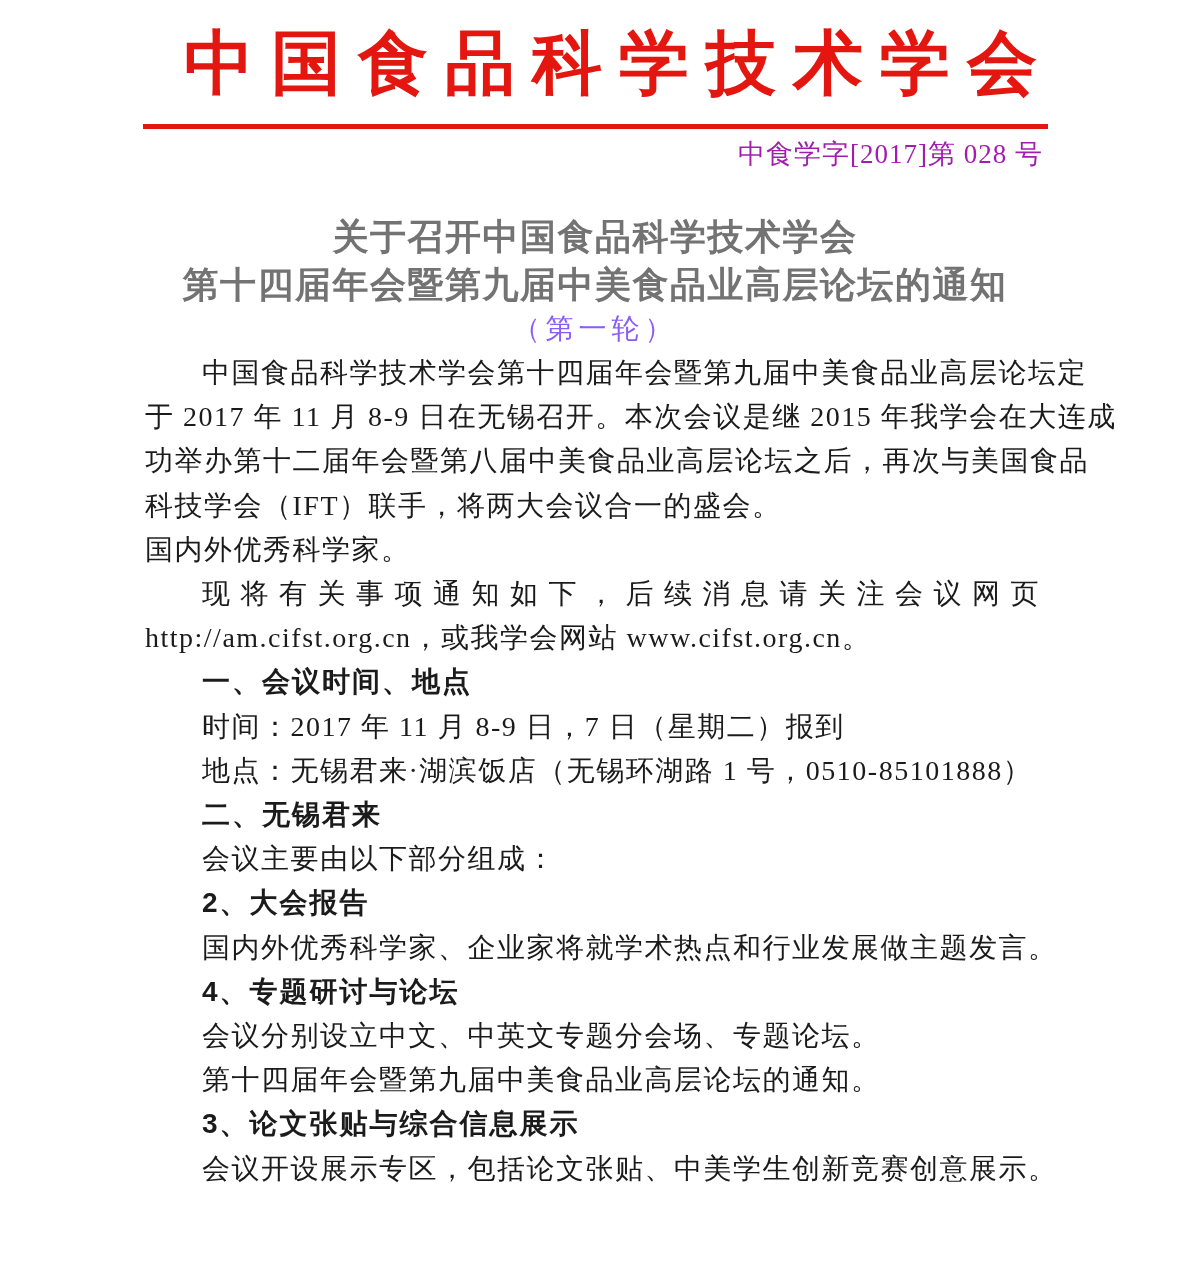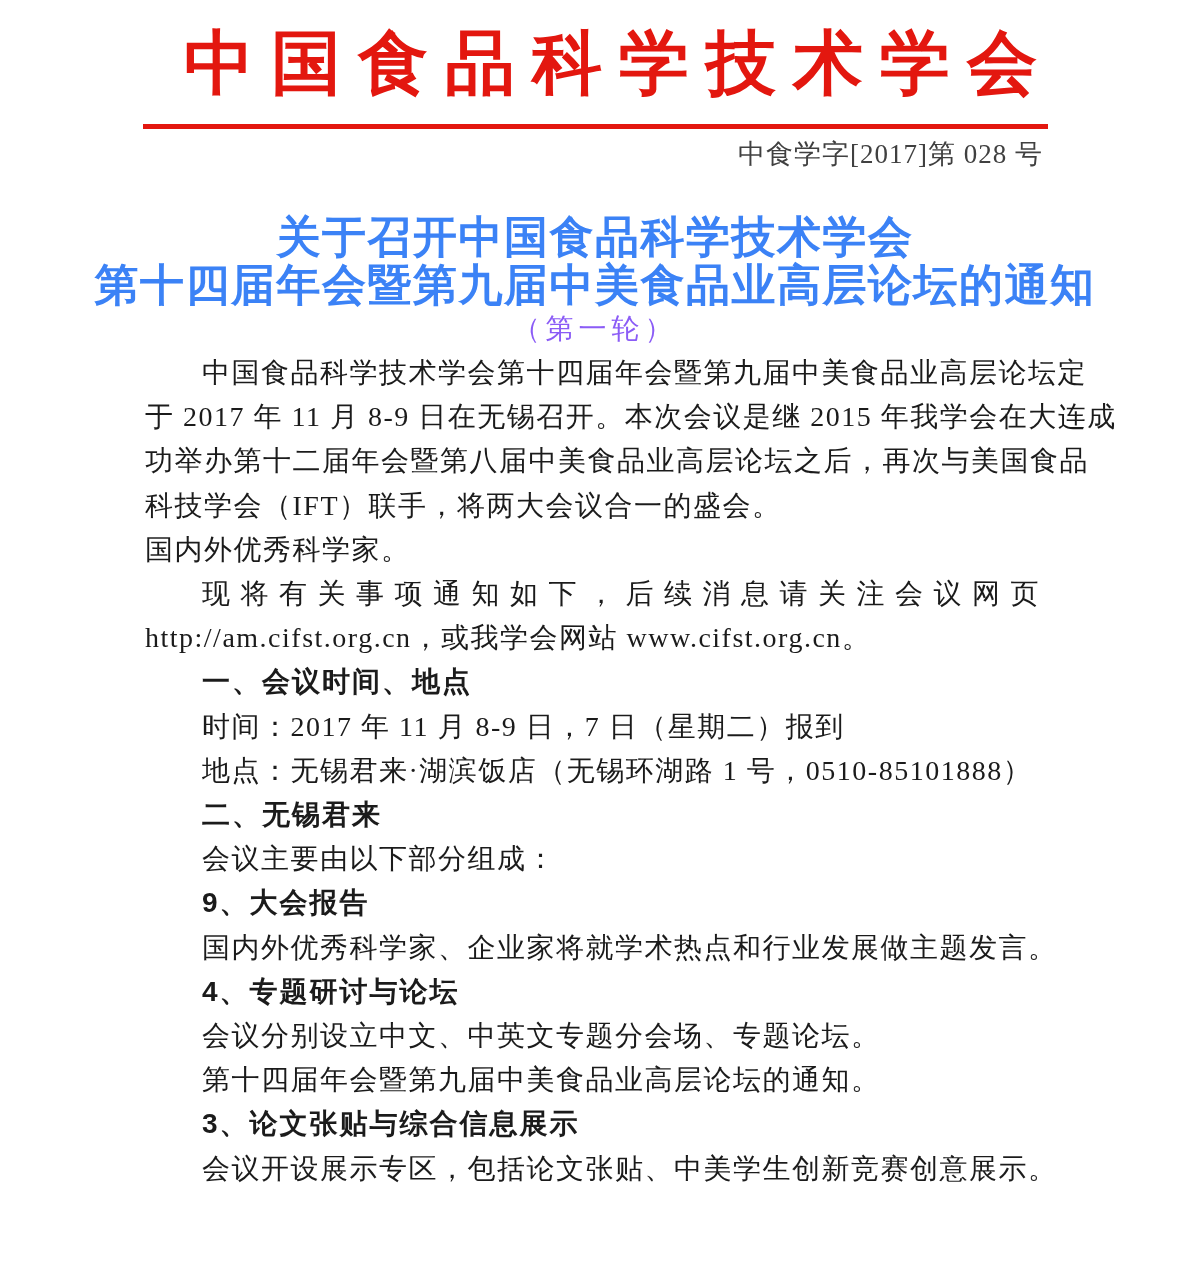--- a/index.html
+++ b/index.html
@@ -33,34 +33,34 @@
     height: 5px;
     margin: 18px auto 0 auto;
   }
   .doc-number {
     margin-top: 9px;
     padding-right: 147px;
     text-align: right;
     font-size: 27px;
     line-height: 32px;
     letter-spacing: 1px;
-    color: #404040;
+    color: #a21caf;
   }
   
   .title-block {
     margin-top: 43px;
     text-align: center;
   }
   .title-line {
     font-family: "Liberation Sans", "DejaVu Sans", sans-serif;
     font-weight: 700;
-    font-size: 44px;
+    font-size: 36px;
     line-height: 48px;
     letter-spacing: 1.5px;
-    color: #3b82f6;
+    color: #737373;
     white-space: nowrap;
   }
   .subtitle {
     font-size: 28px;
     line-height: 40px;
     letter-spacing: 5px;
     color: #8b5cf6;
   }
   
   .body-text {
@@ -116,21 +116,21 @@
       <div class="line para-cont">功举办第十二届年会暨第八届中美食品业高层论坛之后，再次与美国食品</div>
       <div class="line para-cont">科技学会（IFT）联手，将两大会议合一的盛会。</div>
       <div class="line para-cont">国内外优秀科学家。</div>
       <div class="line spread">现将有关事项通知如下，后续消息请关注会议网页</div>
       <div class="line para-cont">http://am.cifst.org.cn，或我学会网站 www.cifst.org.cn。</div>
       <div class="line heading">一、会议时间、地点</div>
       <div class="line item">时间：2017 年 11 月 8-9 日，7 日（星期二）报到</div>
       <div class="line item">地点：无锡君来·湖滨饭店（无锡环湖路 1 号，0510-85101888）</div>
       <div class="line heading">二、无锡君来</div>
       <div class="line item">会议主要由以下部分组成：</div>
-      <div class="line heading">9、大会报告</div>
+      <div class="line heading">2、大会报告</div>
       <div class="line item">国内外优秀科学家、企业家将就学术热点和行业发展做主题发言。</div>
       <div class="line heading">4、专题研讨与论坛</div>
       <div class="line item">会议分别设立中文、中英文专题分会场、专题论坛。</div>
       <div class="line item">第十四届年会暨第九届中美食品业高层论坛的通知。</div>
       <div class="line heading">3、论文张贴与综合信息展示</div>
       <div class="line item">会议开设展示专区，包括论文张贴、中美学生创新竞赛创意展示。</div>
     </div>
 
 </div>
 

